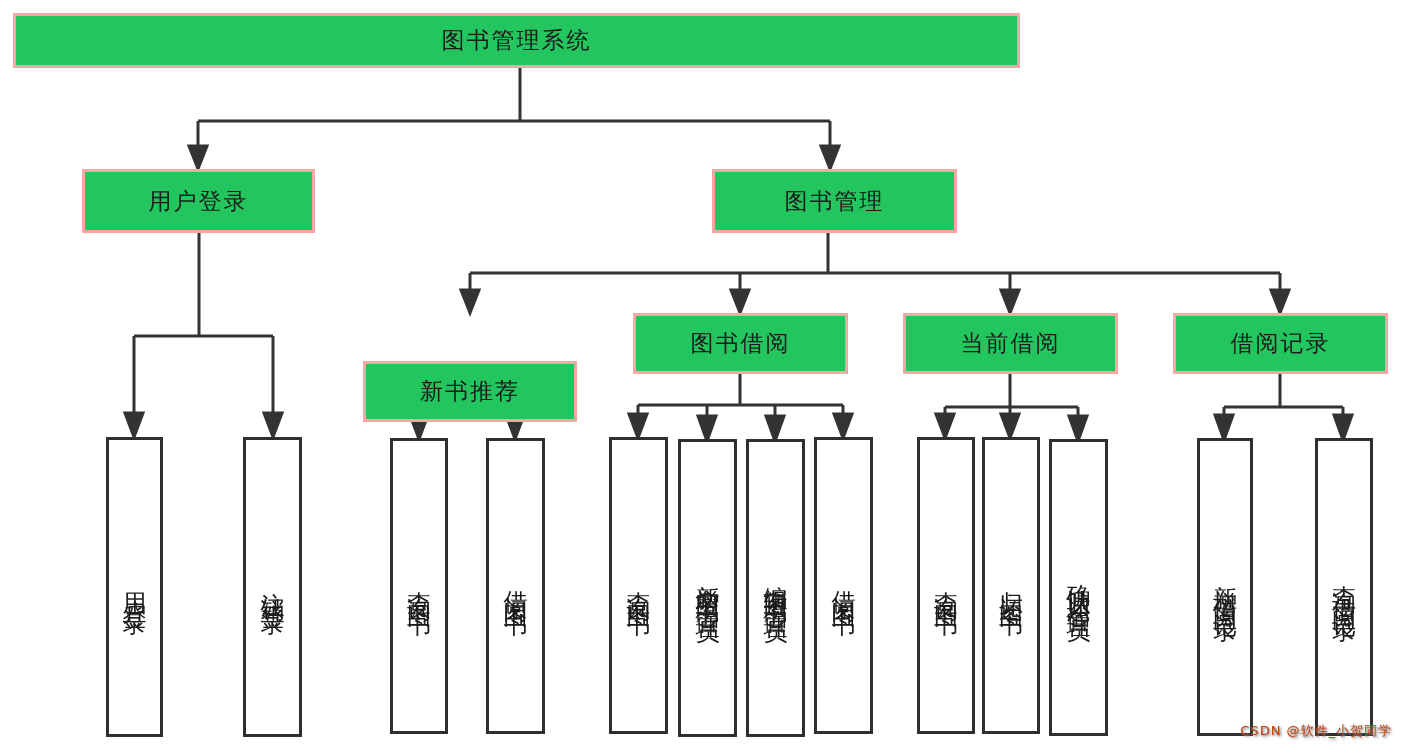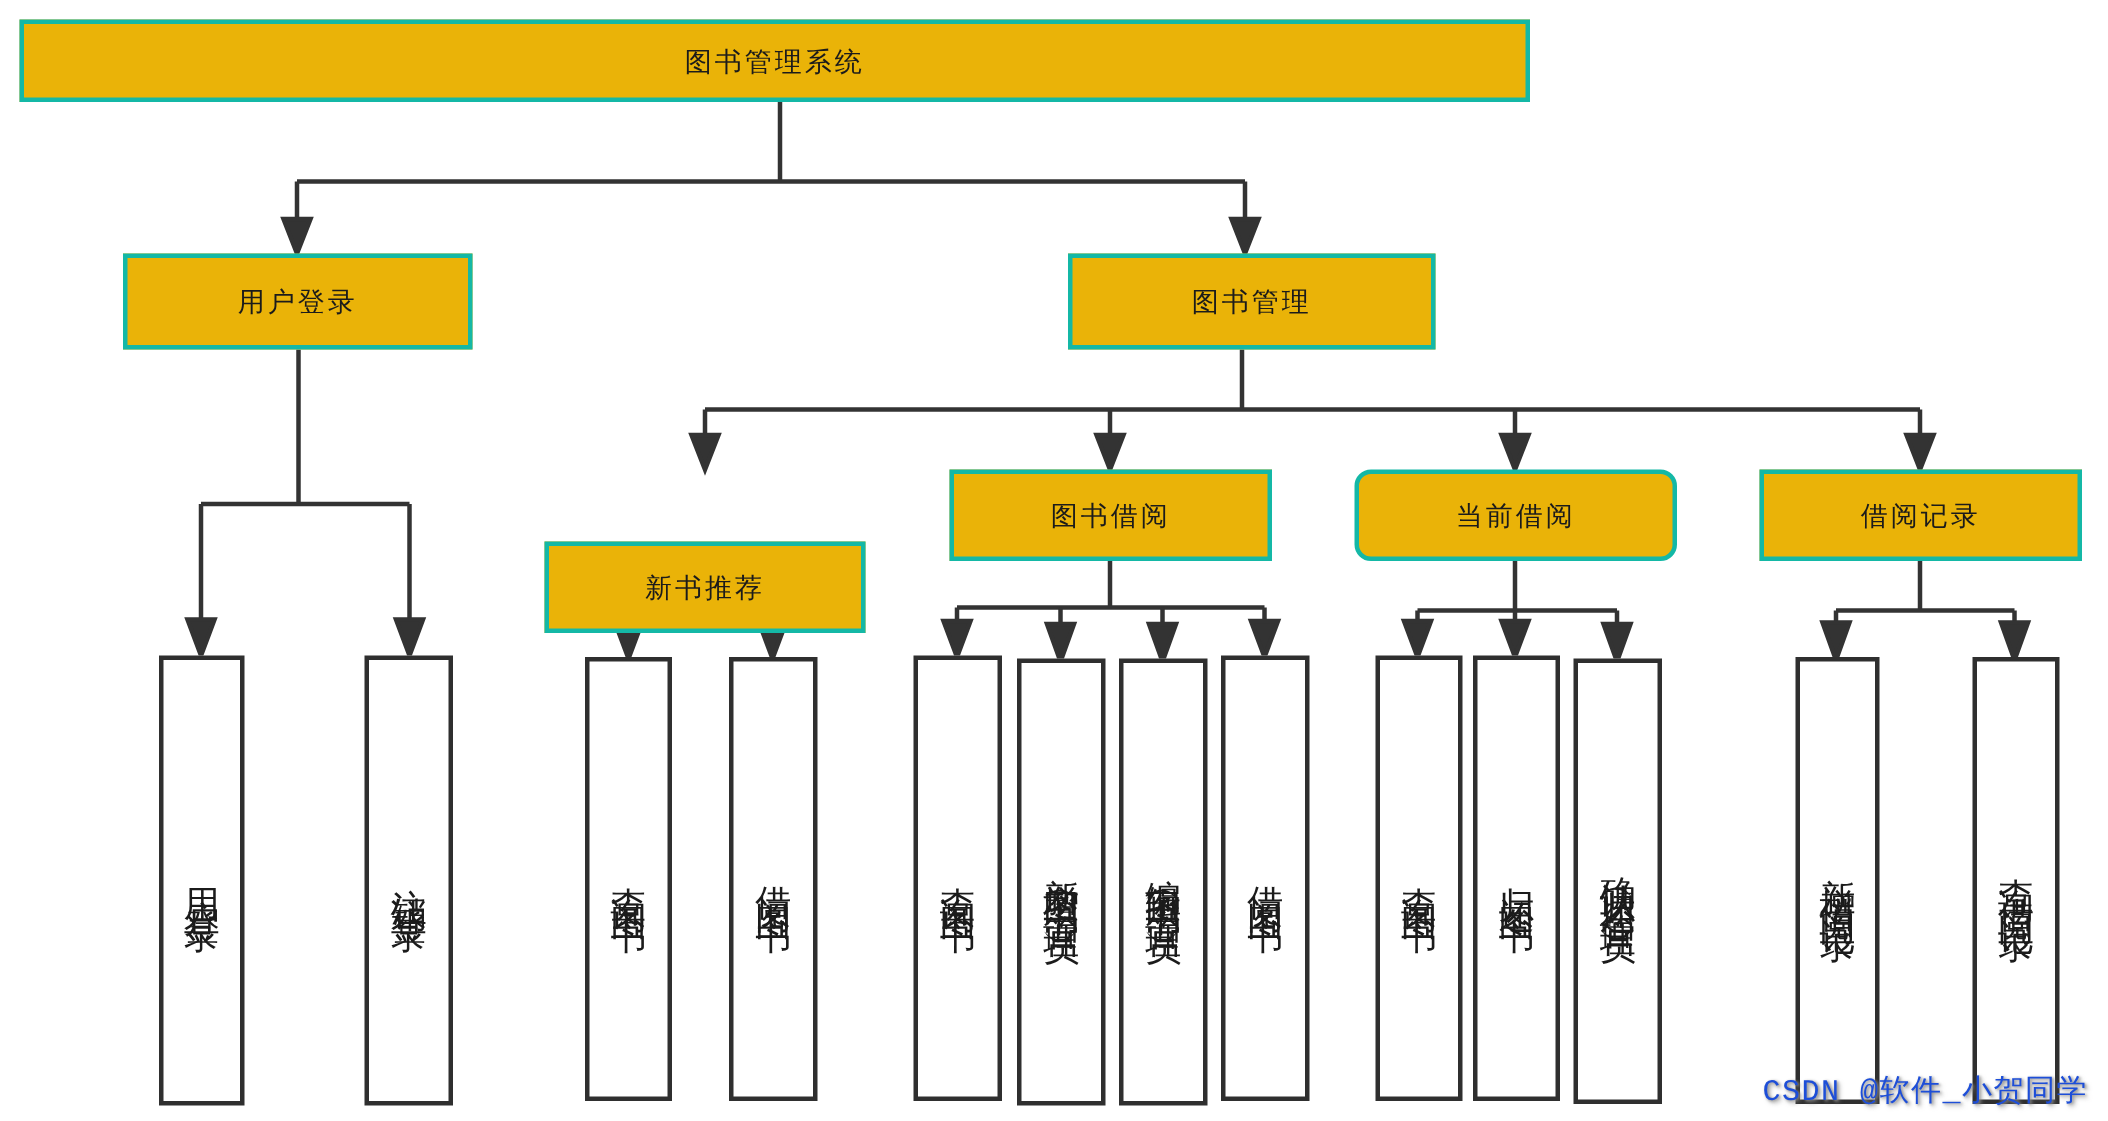--- a/index.html
+++ b/index.html
@@ -7,51 +7,50 @@
     position:relative;
     width:1405px;height:747px;
     background:#ffffff;
     font-family:"DejaVu Sans","Liberation Sans",sans-serif;
     overflow:hidden;
   }
   #wires{position:absolute;left:0;top:0;width:1405px;height:747px;}
   .node{
     position:absolute;
     box-sizing:border-box;
-    background:#eab308;
-    border:3px solid #14b8a6;
+    background:#22c55e;
+    border:3px solid #fca5a5;
     display:flex;align-items:center;justify-content:center;
     color:#1b1b1b;
-    font-size:18px;
+    font-size:23px;
     letter-spacing:2px;
     text-align:center;
     white-space:nowrap;
   }
   .vnode{
     position:absolute;
     box-sizing:border-box;
     background:#ffffff;
     border:3px solid #2f2f2f;
     display:flex;align-items:center;justify-content:center;
     color:#1b1b1b;
     font-size:24px;
     writing-mode:vertical-rl;
     text-orientation:mixed;
     letter-spacing:7px;
     line-height:1;
   }
   #watermark{
     position:absolute;
     right:13px;bottom:7px;
-    font-size:20px;
+    font-size:13px;
     letter-spacing:1px;
-    color:#1d4ed8;
+    color:#c2410c;
     text-shadow:1px 1px 2px #8a8a8a, 2px 2px 3px rgba(120,120,120,0.55);
     white-space:nowrap;
-    font-family:Liberation Mono, monospace;
   }
 </style>
 </head>
 <body>
 
 <div id="stage">
 
   <svg id="wires" width="1405" height="747" viewBox="0 0 1405 747" stroke="#333333" stroke-width="3" fill="#333333">
 
     <line x1="520" y1="68" x2="520" y2="121"></line>
@@ -114,21 +113,21 @@
     <polygon points="1334,415 1352,415 1343,440"></polygon>
   </svg>
 
   <div class="node" style="left:13px;top:13px;width:1007px;height:55px;">图书管理系统</div>
 
   <div class="node" style="left:82px;top:169px;width:233px;height:64px;">用户登录</div>
   <div class="node" style="left:712px;top:169px;width:245px;height:64px;">图书管理</div>
 
   <div class="node" style="left:363px;top:313px;width:214px;height:61px;margin-top:48px;">新书推荐</div>
   <div class="node" style="left:633px;top:313px;width:215px;height:61px;text-align:center;">图书借阅</div>
-  <div class="node" style="left:903px;top:313px;width:215px;height:61px;border-radius:11px;">当前借阅</div>
+  <div class="node" style="left:903px;top:313px;width:215px;height:61px;">当前借阅</div>
   <div class="node" style="left:1173px;top:313px;width:215px;height:61px;">借阅记录</div>
 
   <div class="vnode" style="left:106px;top:437px;width:57px;height:300px;">用户登录</div>
   <div class="vnode" style="left:243px;top:437px;width:59px;height:300px;">注销登录</div>
 
   <div class="vnode" style="left:390px;top:438px;width:58px;height:296px;">查询图书</div>
   <div class="vnode" style="left:486px;top:438px;width:59px;height:296px;">借阅图书</div>
 
   <div class="vnode" style="left:609px;top:437px;width:59px;height:297px;">查询图书</div>
   <div class="vnode" style="left:678px;top:439px;width:59px;height:298px;letter-spacing:5px;">新增图书（管理员）</div>

